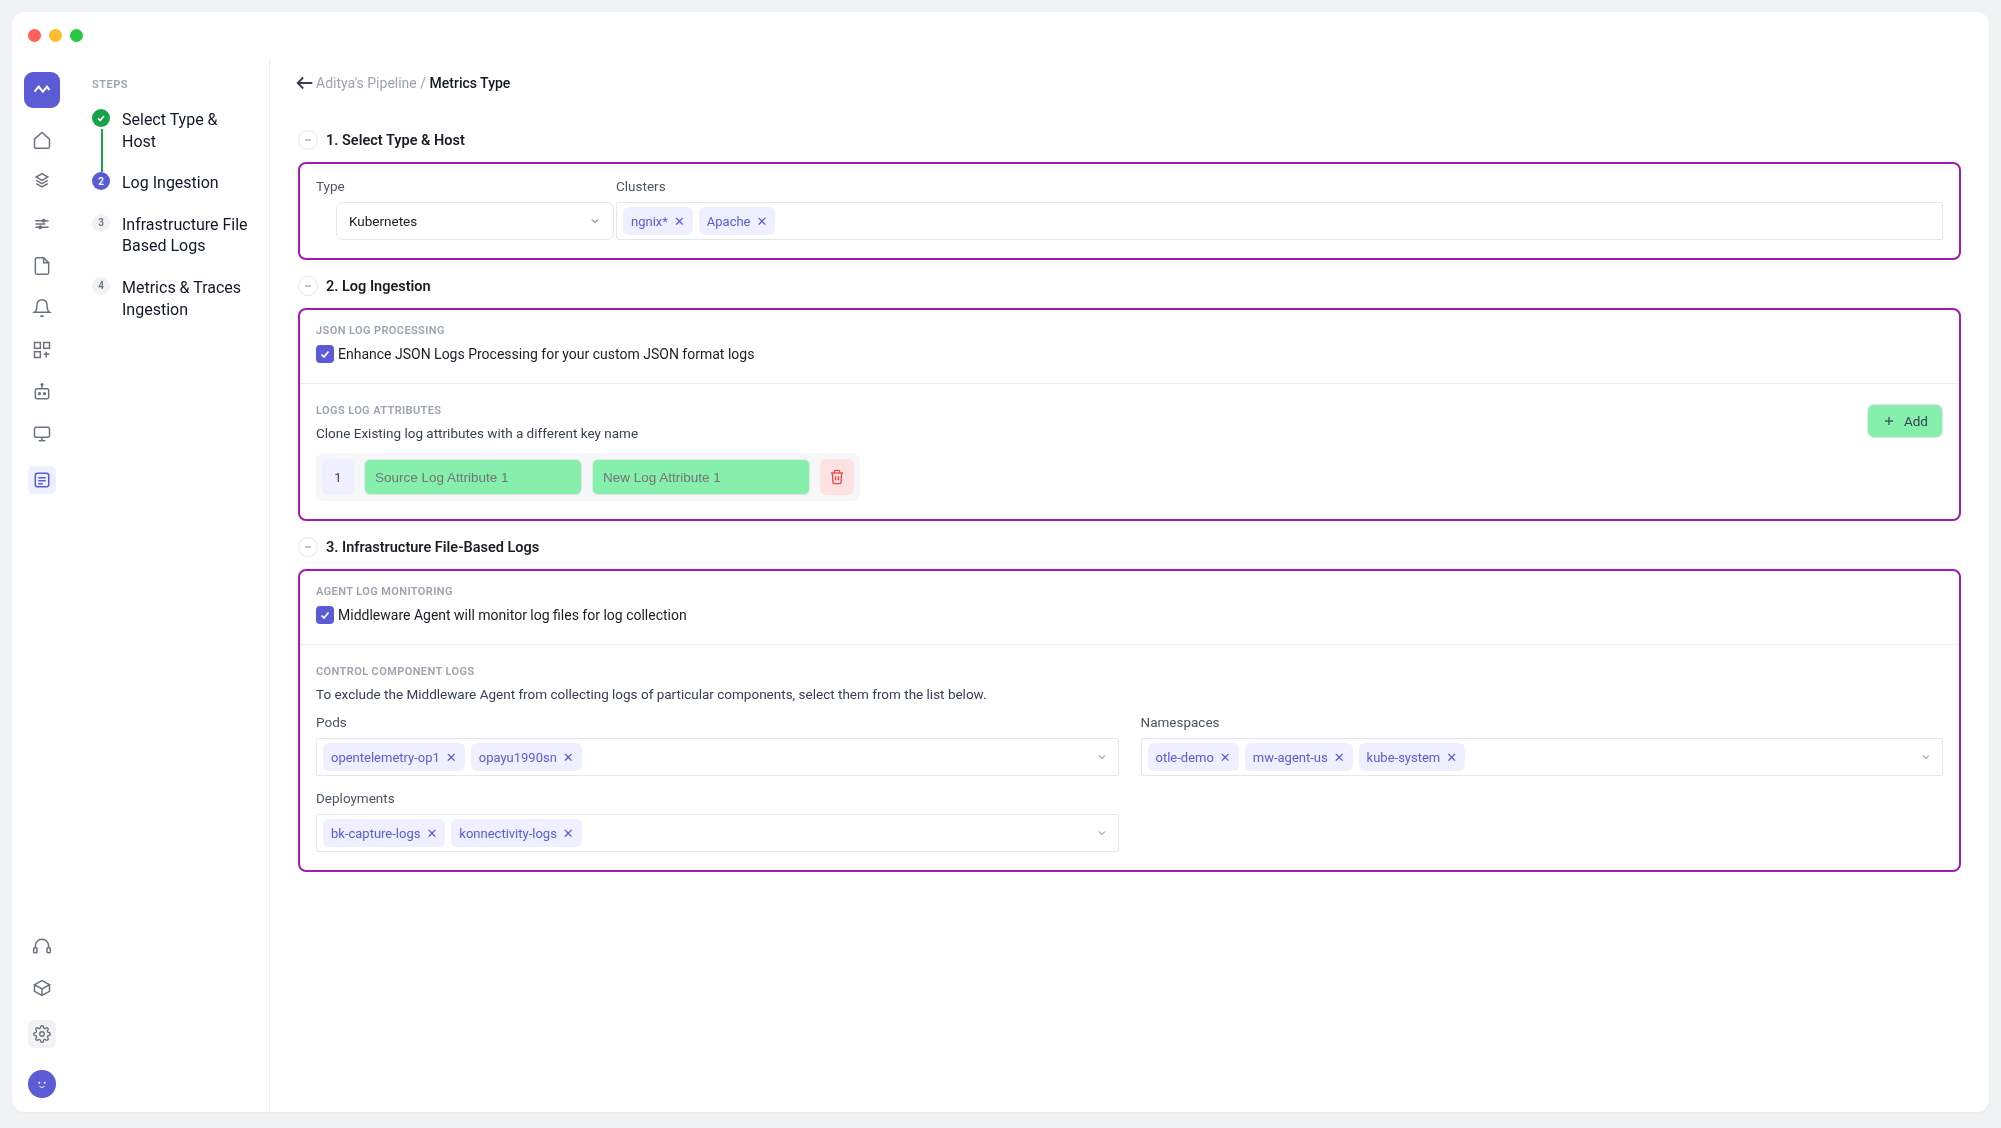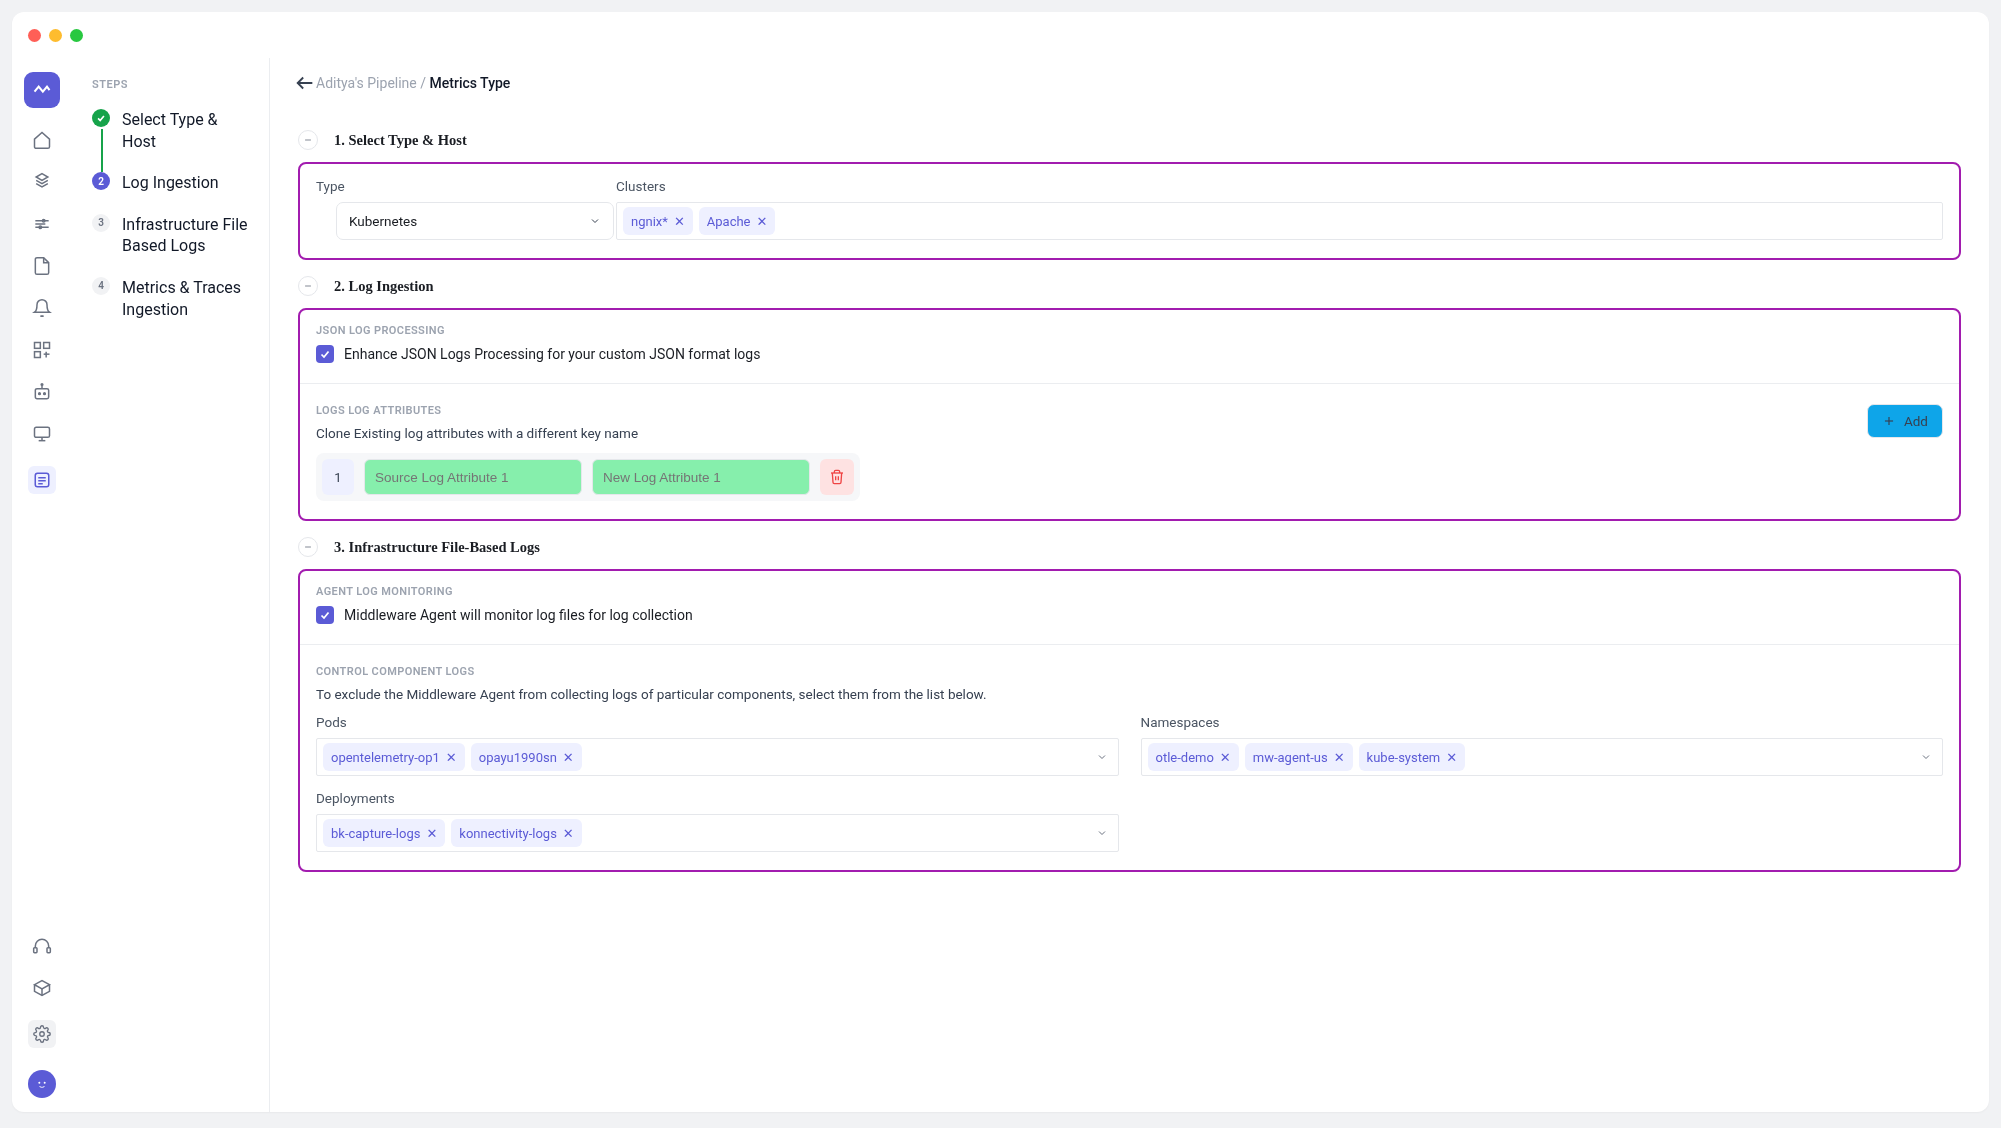--- a/index.html
+++ b/index.html
@@ -127,23 +127,22 @@
 }
 .breadcrumb { font-size: 14px; }
 .breadcrumb .muted { color: #9ca3af; }
 .breadcrumb .current { color: #111827; font-weight: 500; }
 
 .content { padding: 6px 28px 28px; overflow: auto; }
 
 .section-head {
   display: flex;
   align-items: center;
-  gap: 16px;
+  gap: 8px;
   margin: 16px 0 12px;
-  font-family: Liberation Serif, serif;
 }
 .collapse-btn {
   width: 20px; height: 20px;
   border: 1px solid #e5e7eb;
   border-radius: 50%;
   display: flex; align-items: center; justify-content: center;
   color: #6b7280;
   background: #fff;
 }
 .section-title { font-size: 14.5px; font-weight: 600; }
@@ -193,38 +192,38 @@
 
 .sub-heading {
   font-size: 11px;
   font-weight: 600;
   color: #9ca3af;
   letter-spacing: 0.4px;
   margin-bottom: 8px;
 }
 .sub-caption { font-size: 13.5px; color: #374151; margin-bottom: 12px; }
 
-.check-row { display: flex; align-items: center; gap: 10px; }
+.check-row { display: flex; align-items: center; gap: 4px; }
 .checkbox {
   width: 18px; height: 18px;
   border-radius: 4px;
   background: #5b5bd6;
   display: flex; align-items: center; justify-content: center;
   color: #fff;
 }
 
 .section-divider { height: 1px; background: #ebedf0; margin: 20px -16px; }
 
 .sub-head-row { display: flex; align-items: flex-start; justify-content: space-between; gap: 12px; }
 .add-btn {
   height: 34px;
   padding: 0 14px;
   border: 1px solid #e5e7eb;
   border-radius: 7px;
-  background: #0ea5e9;
+  background: #86efac;
   display: flex; align-items: center; gap: 8px;
   font-size: 13.5px;
   color: #374151;
 }
 
 .attr-row {
   display: flex; align-items: center; gap: 10px;
   background: #f6f7f9;
   border-radius: 8px;
   padding: 6px;

